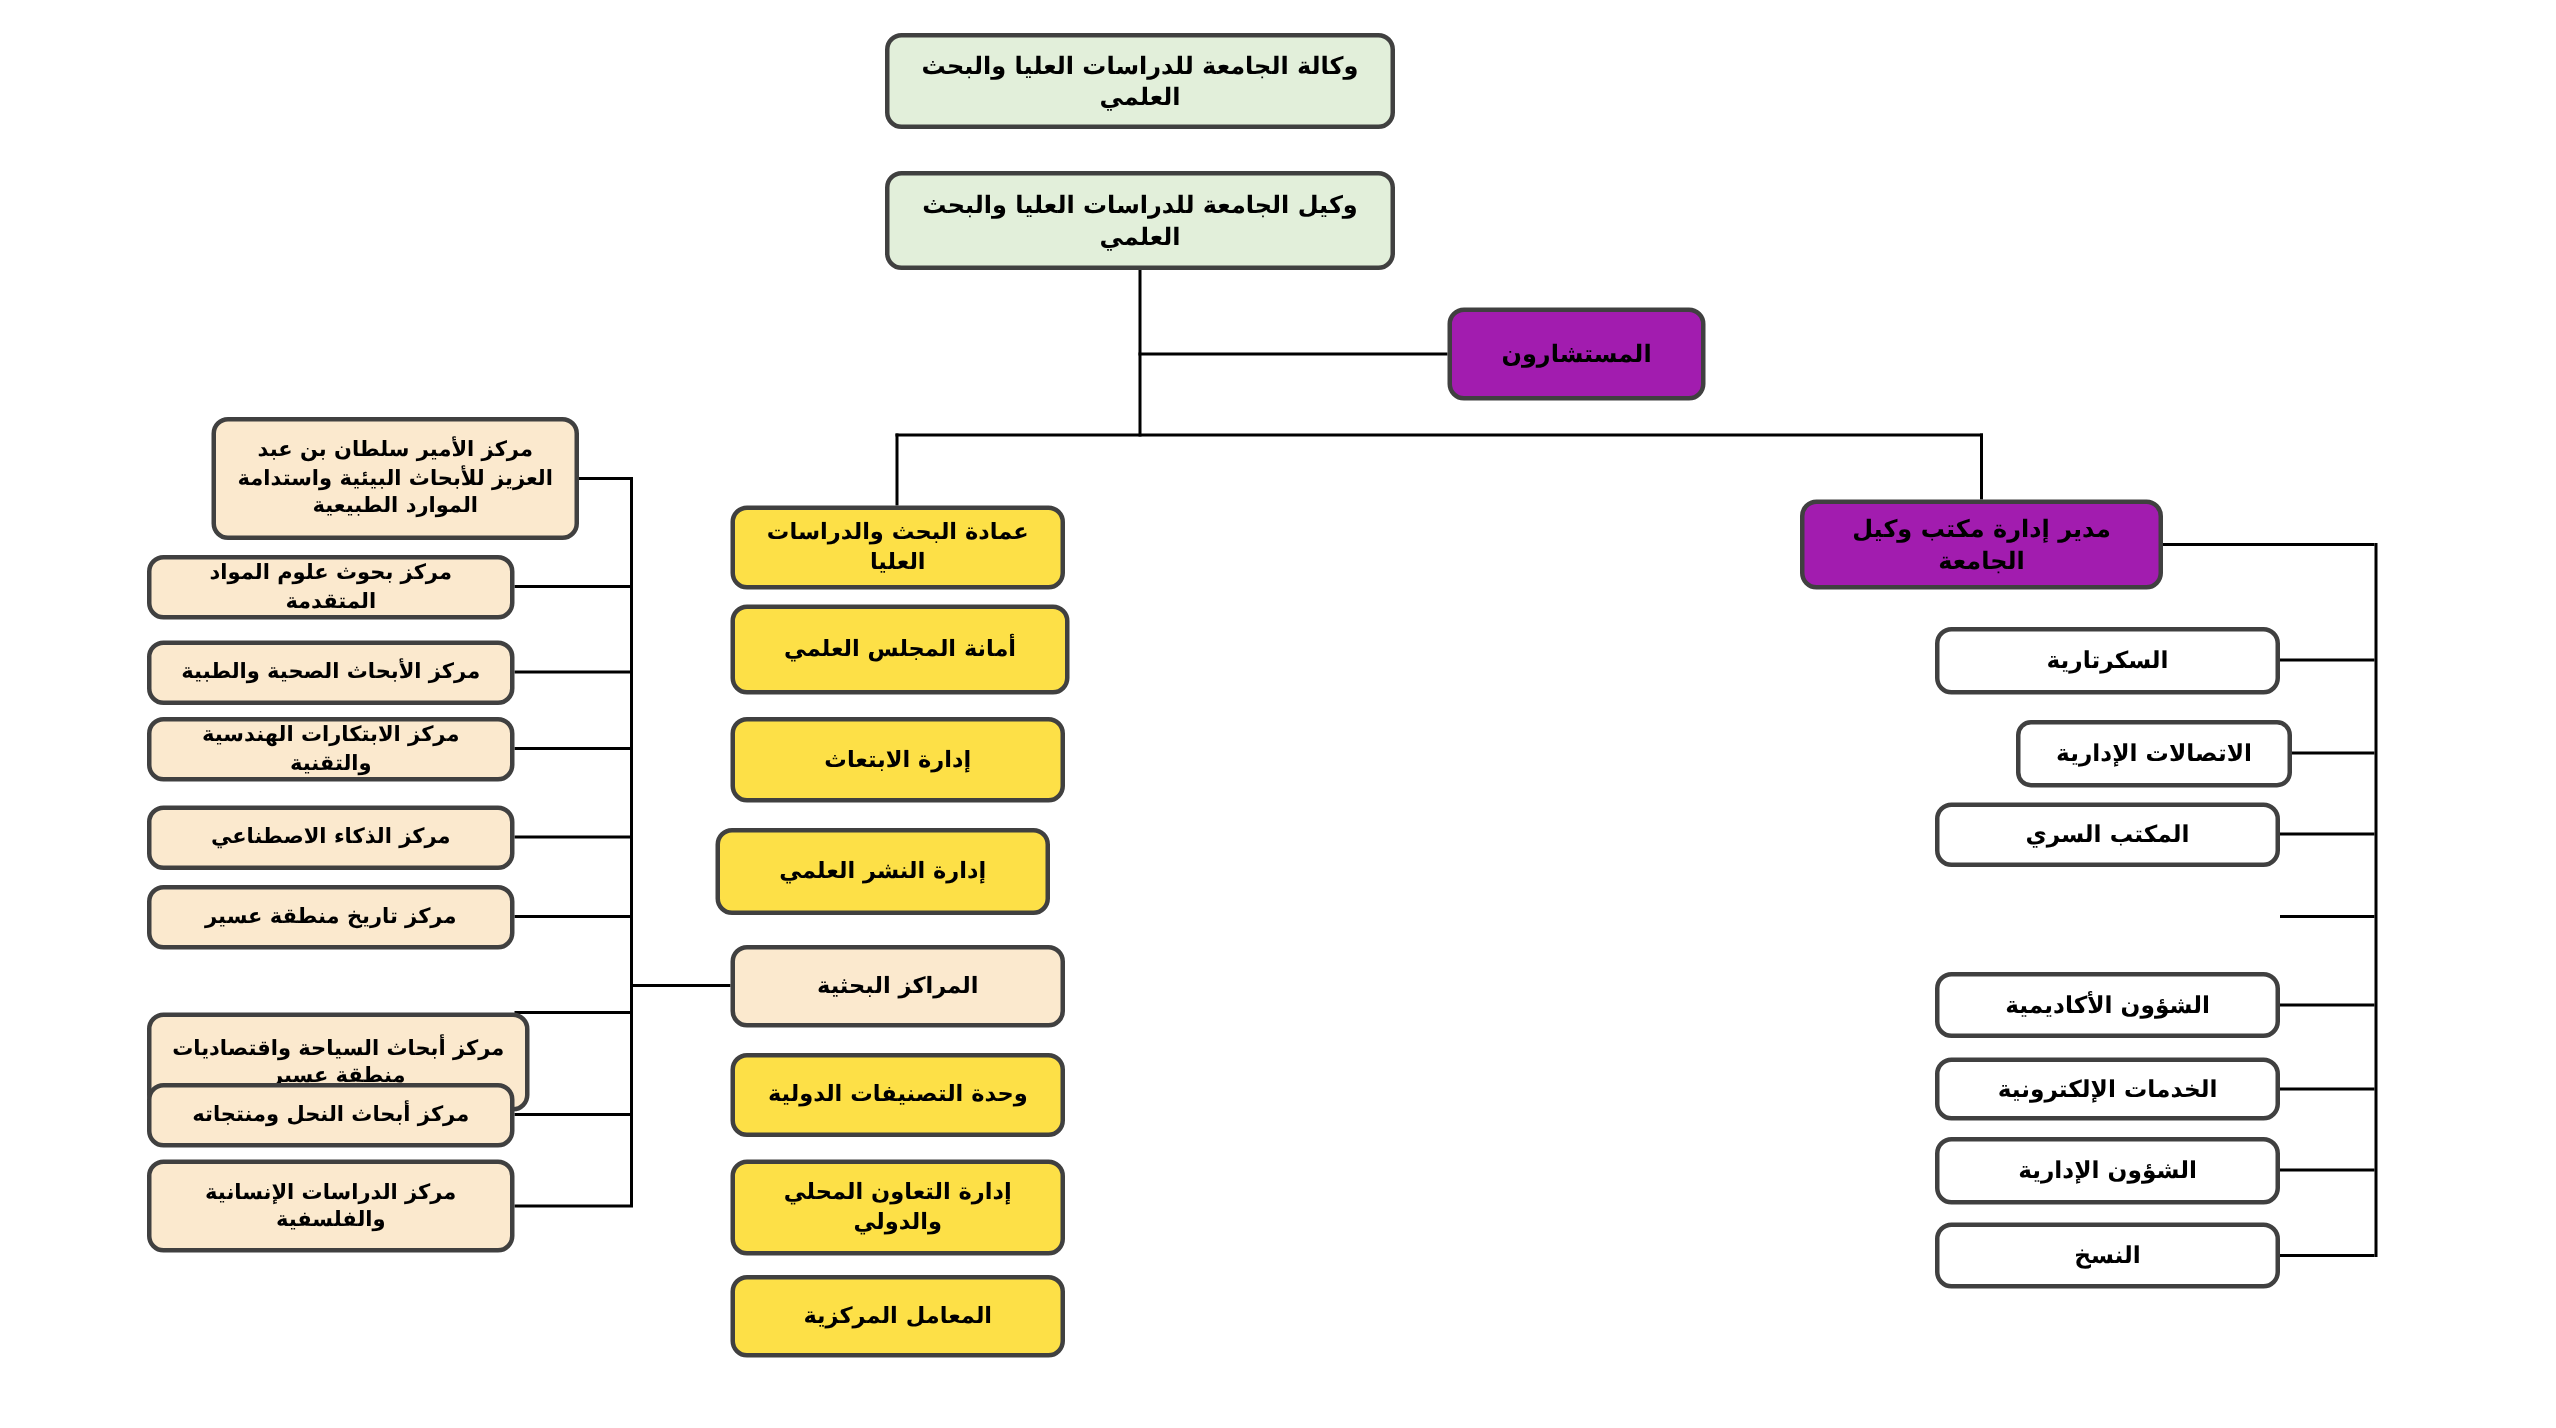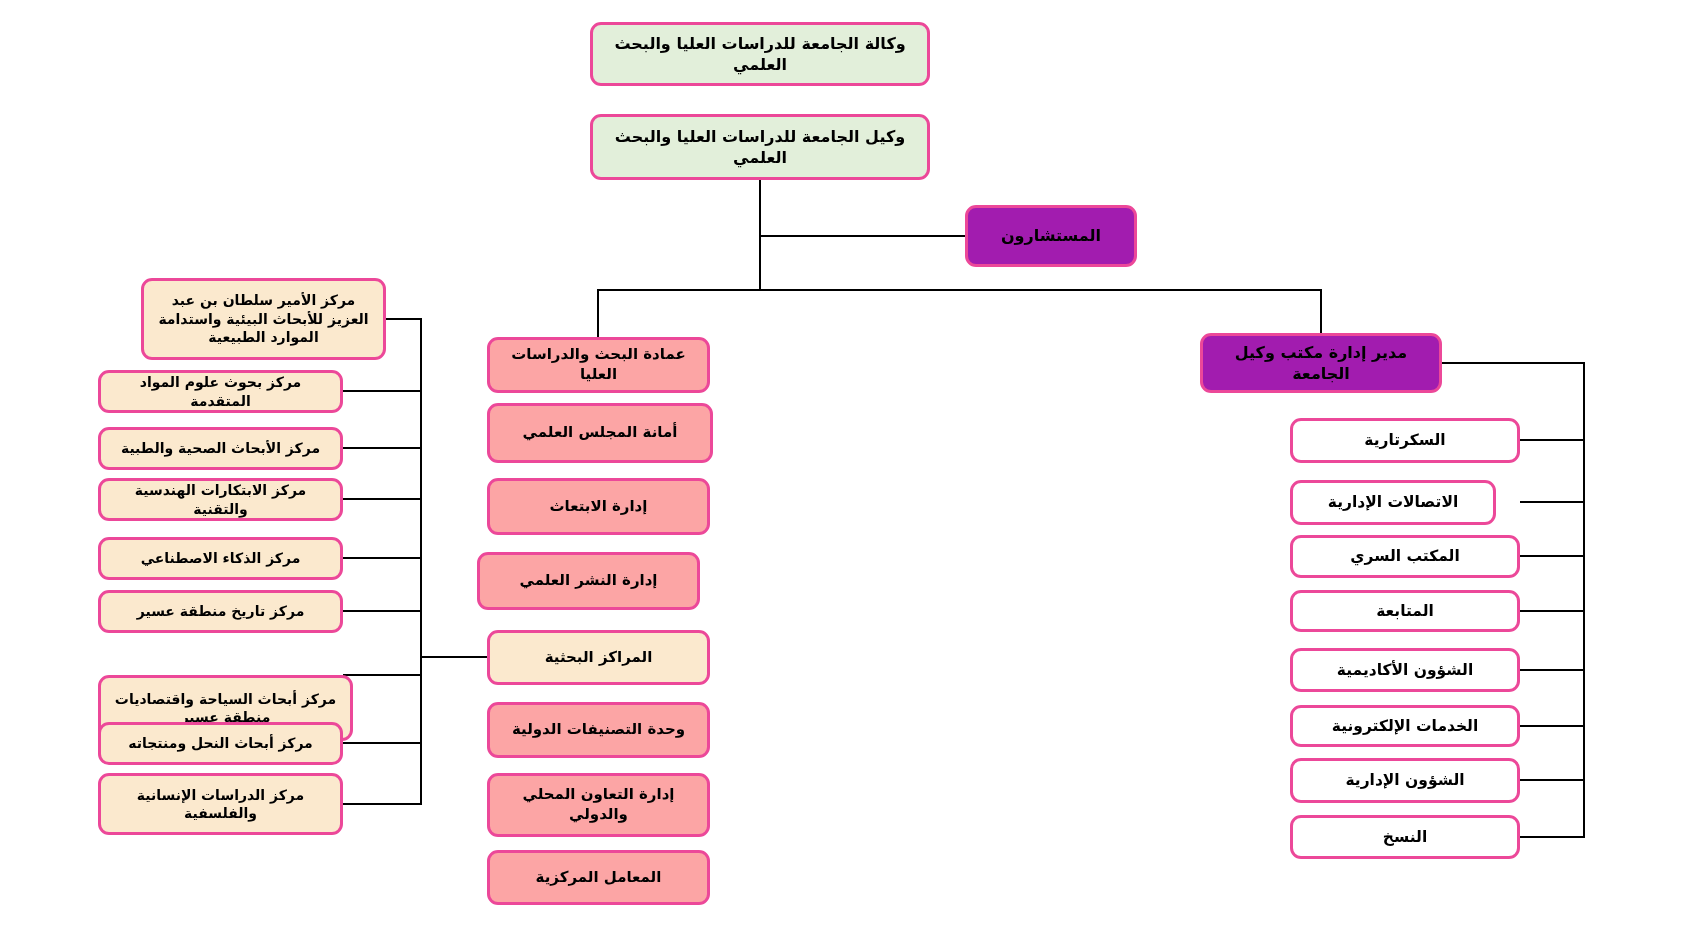--- a/index.html
+++ b/index.html
@@ -2,27 +2,27 @@
 <html lang="ar"><head>
 <meta charset="utf-8">
 <style>
   html,body{margin:0;padding:0;background:#fff;}
   #canvas{
     position:relative;width:1704px;height:952px;background:#ffffff;overflow:hidden;
     font-family:"DejaVu Sans",sans-serif;
   }
   .box{
     position:absolute;box-sizing:border-box;
-    border:3px solid #ec4899;border-radius:11px;
+    border:3px solid #404040;border-radius:11px;
     display:flex;align-items:center;justify-content:center;
     text-align:center;font-weight:bold;color:#000;
     direction:rtl;padding:2px 8px;line-height:1.32;font-size:15px;
   }
   .green{background:#E2EFDA;font-size:16px;}
-  .blue{background:#fca5a5;}
+  .blue{background:#fde047;}
   .tan{background:#FBE9CE;}
   .gray{background:#a21caf;font-size:16px;}
   .white{background:#FFFFFF;font-size:15.5px;}
   .left-col{font-size:14px;}
   .line{position:absolute;background:#000;}
 </style>
 </head>
 <body>
 
 <div id="canvas">
@@ -74,21 +74,20 @@
   <div class="box tan left-col" style="left:98px;top:478px;width:245px;height:43px;">مركز الابتكارات الهندسية والتقنية</div>
   <div class="box tan left-col" style="left:98px;top:427px;width:245px;height:43px;">مركز الأبحاث الصحية والطبية</div>
   <div class="box tan left-col" style="left:98px;top:537px;width:245px;height:43px;">مركز الذكاء الاصطناعي</div>
   <div class="box tan left-col" style="left:98px;top:590px;width:245px;height:43px;">مركز تاريخ منطقة عسير</div>
   <div class="box tan left-col" style="left:98px;top:643px;width:255px;height:66px;margin-top:32px;">مركز أبحاث السياحة واقتصاديات منطقة عسير</div>
   <div class="box tan left-col" style="left:98px;top:722px;width:245px;height:43px;">مركز أبحاث النحل ومنتجاته</div>
   <div class="box tan left-col" style="left:98px;top:773px;width:245px;height:62px;">مركز الدراسات الإنسانية والفلسفية</div>
 
   <div class="box gray" style="left:1200px;top:333px;width:242px;height:60px;">مدير إدارة مكتب وكيل الجامعة</div>
   <div class="box white" style="left:1290px;top:418px;width:230px;height:45px;">السكرتارية</div>
-  <div class="box white" style="left:1290px;top:480px;width:206px;height:45px;">الاتصالات الإدارية</div>
+  <div class="box white" style="left:1344px;top:480px;width:184px;height:45px;border-radius:10px;">الاتصالات الإدارية</div>
   <div class="box white" style="left:1290px;top:535px;width:230px;height:43px;">المكتب السري</div>
-  <div class="box white" style="left:1290px;top:590px;width:230px;height:42px;">المتابعة</div>
   <div class="box white" style="left:1290px;top:648px;width:230px;height:44px;">الشؤون الأكاديمية</div>
   <div class="box white" style="left:1290px;top:705px;width:230px;height:42px;">الخدمات الإلكترونية</div>
   <div class="box white" style="left:1290px;top:758px;width:230px;height:45px;">الشؤون الإدارية</div>
   <div class="box white" style="left:1290px;top:815px;width:230px;height:44px;">النسخ</div>
 
 </div>
 
 </body></html>

